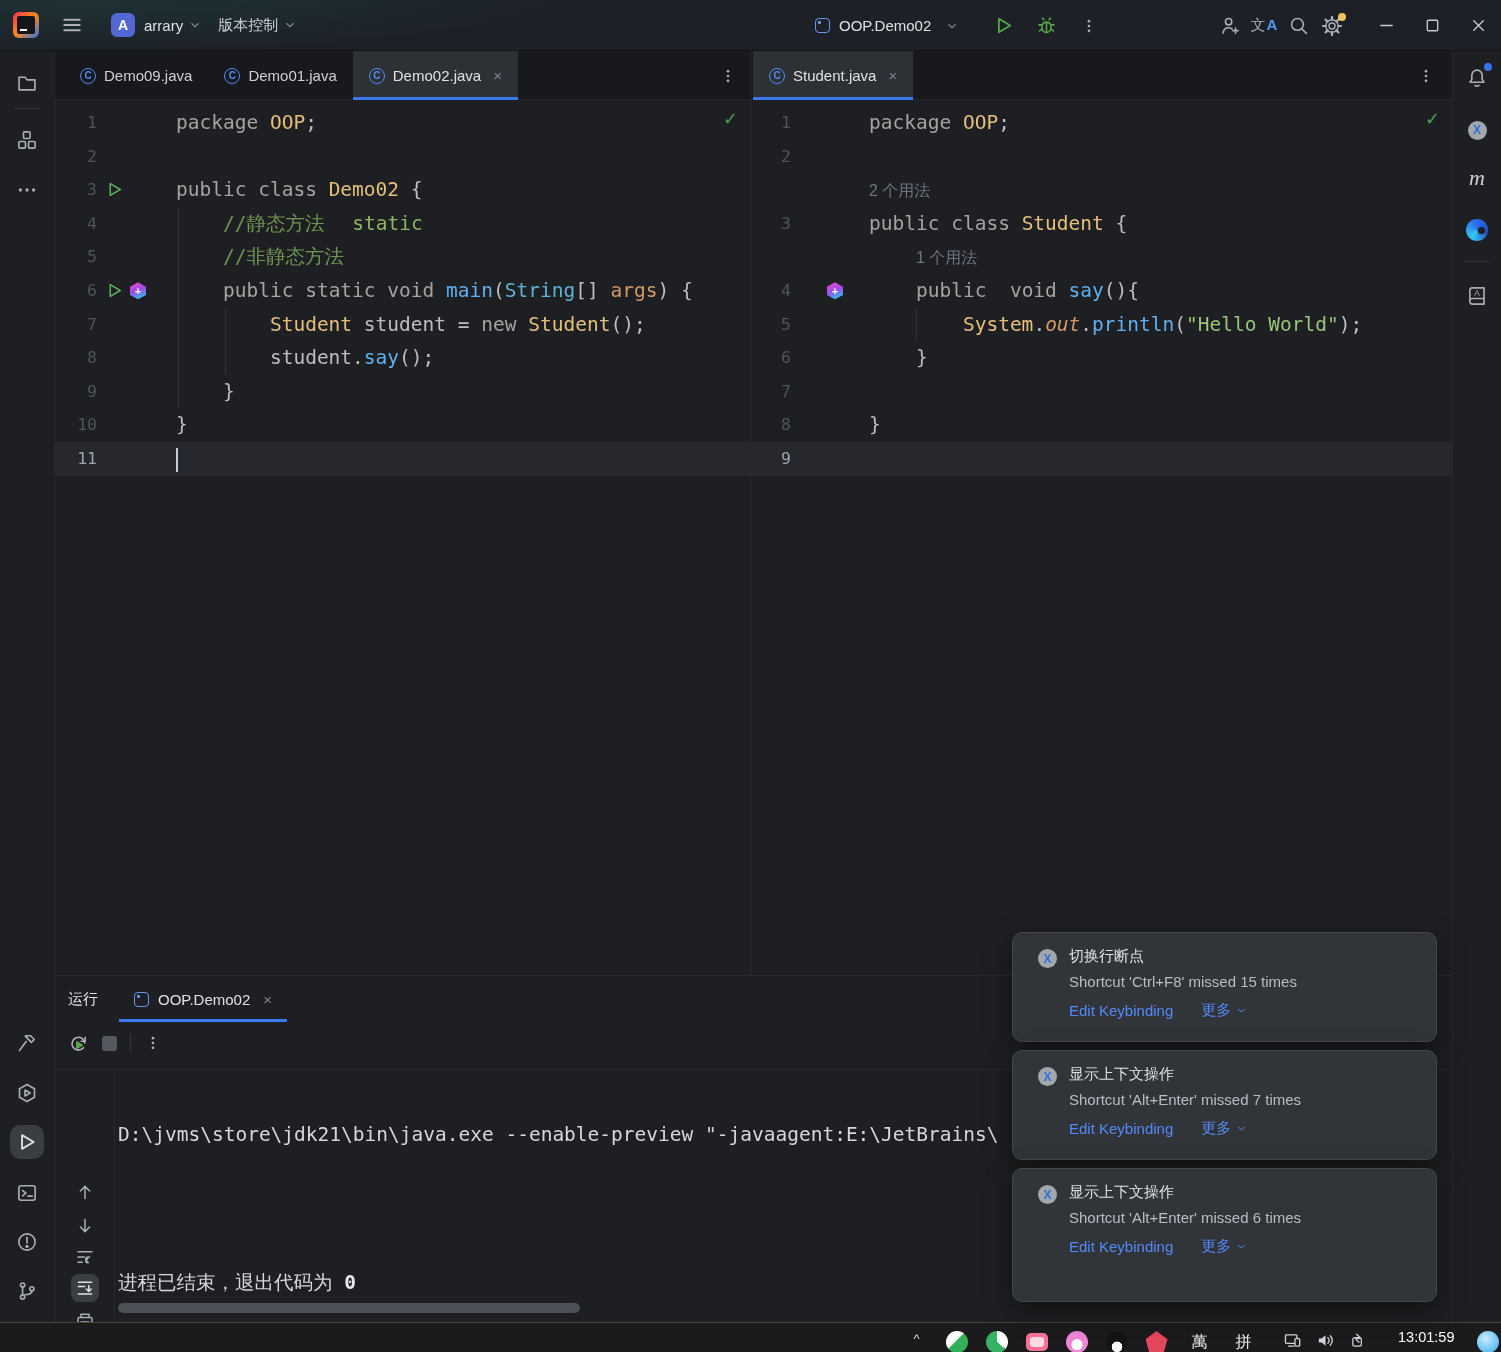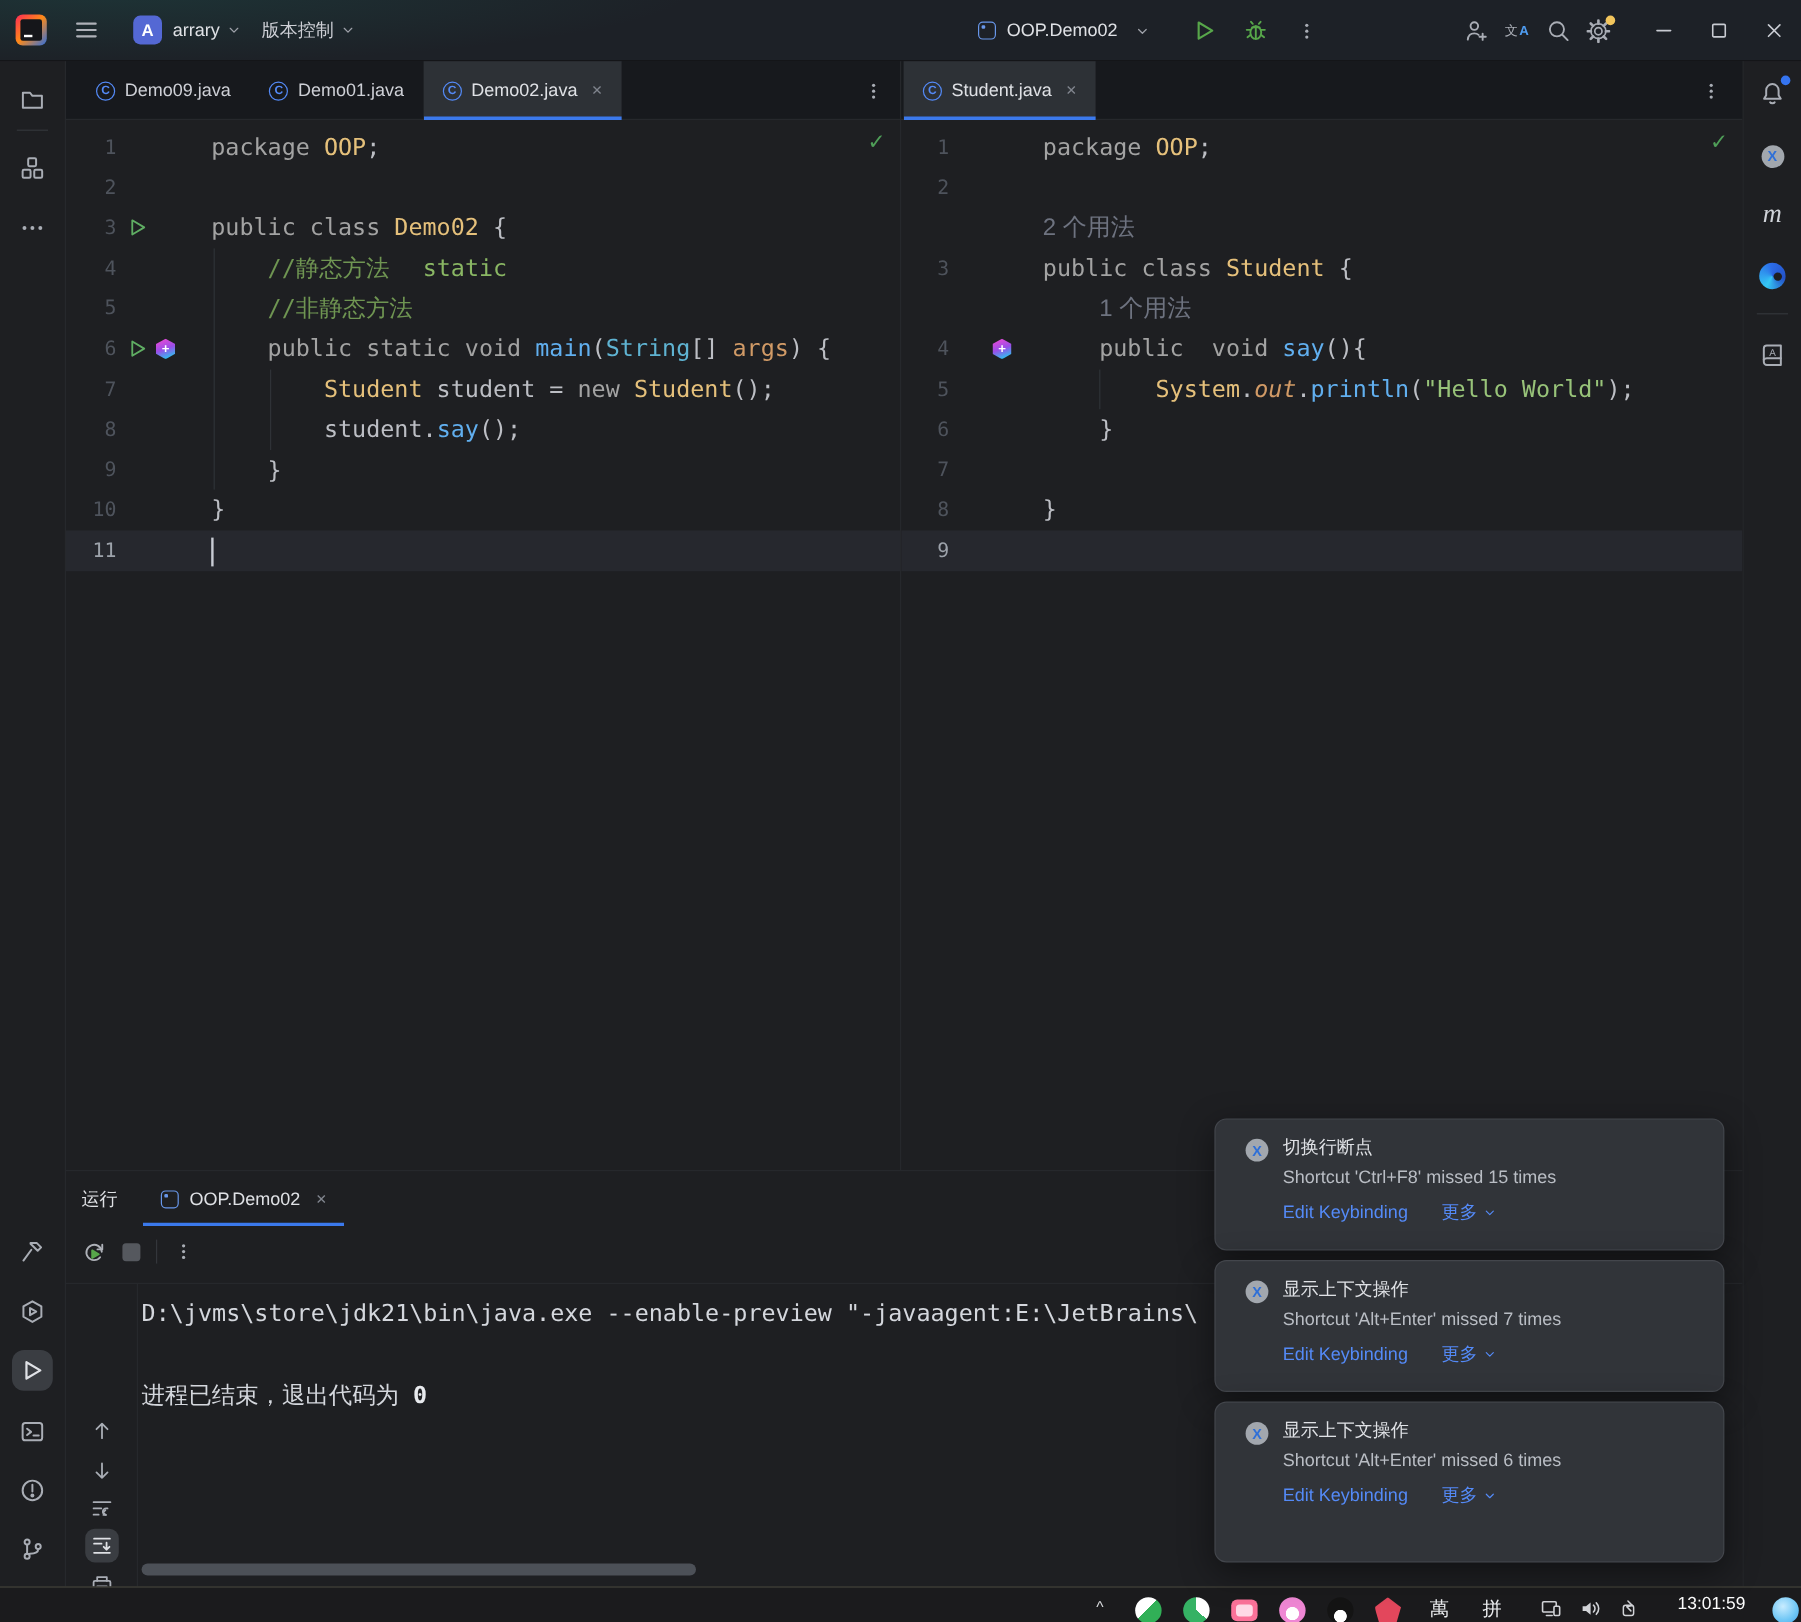--- a/index.html
+++ b/index.html
@@ -23,21 +23,21 @@
   .tb-label{color:#dfe1e5;margin-left:9px;}
   .chev{color:#9da0a8;margin-left:5px;}
   .tb-center{position:absolute;left:815px;top:0;height:51px;display:flex;align-items:center;gap:9px;}
   .runcfg-ic{width:15px;height:15px;border:1.5px solid #6897ea;border-radius:4px;position:relative;}
   .runcfg-ic::after{content:"";position:absolute;left:2px;top:2px;width:3px;height:3px;background:#6897ea;border-radius:1px;}
   .tb-right{position:absolute;right:0;top:0;height:51px;display:flex;align-items:center;}
   .tb-ic{width:34px;height:34px;display:flex;align-items:center;justify-content:center;color:#a9adb5;
      position:relative;cursor:pointer;border-radius:6px;}
   .dot{position:absolute;width:8px;height:8px;border-radius:50%;}
   .win-btn{width:46px;height:51px;display:flex;align-items:center;justify-content:center;color:#c8cbd2;cursor:pointer;}
-  .tr-wrap{position:relative;font-size:11px;}
+  .tr-wrap{position:relative;font-size:15px;}
   .tr-x{color:#a9adb5;}
   .tr-a{color:#4f9df2;font-weight:700;margin-left:1px;}
 
   
   .stripe-left{position:absolute;left:0;top:51px;width:55px;bottom:30px;background:#1e1f22;border-right:1px solid #26282c;}
   .stripe-right{position:absolute;right:0;top:51px;width:49px;bottom:30px;background:#1e1f22;border-left:1px solid #26282c;}
   .stripe-btn{position:absolute;left:50%;transform:translateX(-50%);width:34px;height:34px;border-radius:10px;
     display:flex;align-items:center;justify-content:center;color:#a9adb5;cursor:pointer;}
   .stripe-btn.selected{background:#3a3d42;color:#dfe1e5;}
   .stripe-div{position:absolute;left:50%;transform:translateX(-50%);width:26px;height:1px;background:#33363b;}
@@ -66,21 +66,21 @@
   .pane-right{left:750px;width:702px;border-left:1px solid #26282c;}
   .cur-line{position:absolute;left:0;right:0;height:34px;background:#26282e;}
   .lnum{position:absolute;text-align:right;color:#4e535c;font-size:16.5px;line-height:33.6px;}
   .lnum.cur{color:#9da3ab;}
   .gut-ics{position:absolute;height:33.6px;display:flex;align-items:center;gap:6px;}
   .gut-ics.end{justify-content:flex-end;}
   .code-line{position:absolute;white-space:pre;line-height:33.6px;height:33.6px;color:#bcbec4;}
   .tk-kw{color:#a3a3a3;} .tk-cls{color:#e5c07b;} .tk-fn{color:#61afef;} .tk-typ{color:#5fb3d2;}
   .tk-prm{color:#d19a66;} .tk-fld{color:#d19a66;font-style:italic;} .tk-str{color:#98c379;}
   .tk-cmt{color:#6f9552;} .tk-cmt2{color:#8ab764;margin-left:16px;} .tk-pln{color:#bcbec4;}
-  .inlay{color:#6e7380;font-family:"Liberation Sans",sans-serif;font-size:20px;}
+  .inlay{color:#6e7380;font-family:"Liberation Sans",sans-serif;font-size:16px;}
   .caret{display:inline-block;width:2px;height:24px;background:#c8ccd4;vertical-align:middle;}
   .chk{position:absolute;right:12px;top:8px;color:#4f9e58;font-size:18px;font-family:"DejaVu Sans",sans-serif;}
   .gem{width:16px;height:17px;background:linear-gradient(160deg,#e549d6 10%,#9a4de8 50%,#2bc3f0 90%);
     clip-path:polygon(50% 0,100% 26%,100% 74%,50% 100%,0 74%,0 26%);
     display:flex;align-items:center;justify-content:center;color:#fff;font-size:11px;font-weight:700;
     font-family:"Liberation Sans",sans-serif;flex:0 0 auto;cursor:pointer;}
   .grun{color:#5fad63;cursor:pointer;display:flex;}
   .guide{position:absolute;width:1px;background:#2f3237;}
 
   
@@ -91,21 +91,21 @@
   .cons-toolbar{position:absolute;left:0;top:47px;width:100%;height:40px;display:flex;align-items:center;padding-left:13px;gap:13px;}
   .stop-sq{width:15px;height:15px;border-radius:3px;background:#55585e;}
   .vdiv{width:1px;height:20px;background:#33363b;}
   .cons-body{position:absolute;left:0;top:93px;right:0;bottom:0;border-top:1px solid #26282c;}
   .cons-gutter{position:absolute;left:0;top:0;width:60px;bottom:0;border-right:1px solid #26282c;}
   .cg-btn{position:absolute;left:50%;transform:translateX(-50%);width:28px;height:28px;border-radius:8px;
     display:flex;align-items:center;justify-content:center;color:#a9adb5;cursor:pointer;}
   .cg-btn.selected{background:#3a3d42;color:#dfe1e5;}
   .cons-text{position:absolute;left:63px;top:8px;right:0;font-family:"DejaVu Sans Mono","Liberation Mono",monospace;
     font-size:19.5px;color:#d4d7dd;}
-  .cons-line{white-space:pre;height:34px;line-height:34px;}
+  .cons-line{white-space:pre;height:34px;line-height:34px;margin-top:40px;}
   .exit-code{font-weight:700;color:#e8eaee;}
   .hscroll{position:absolute;left:63px;top:233px;width:462px;height:10px;border-radius:5px;background:#4c5057;cursor:pointer;}
 
   
   .note{position:absolute;left:1012px;width:425px;background:#313439;border:1px solid #43464c;border-radius:10px;
     box-shadow:0 8px 28px rgba(0,0,0,.45);z-index:20;}
   .n-icon{position:absolute;left:25px;top:16px;}
   .n-title{position:absolute;left:56px;top:14px;color:#dfe1e5;}
   .n-body{position:absolute;left:56px;top:40px;color:#b9bdc4;}
   .n-links{position:absolute;left:56px;top:68px;display:flex;gap:28px;align-items:center;}

